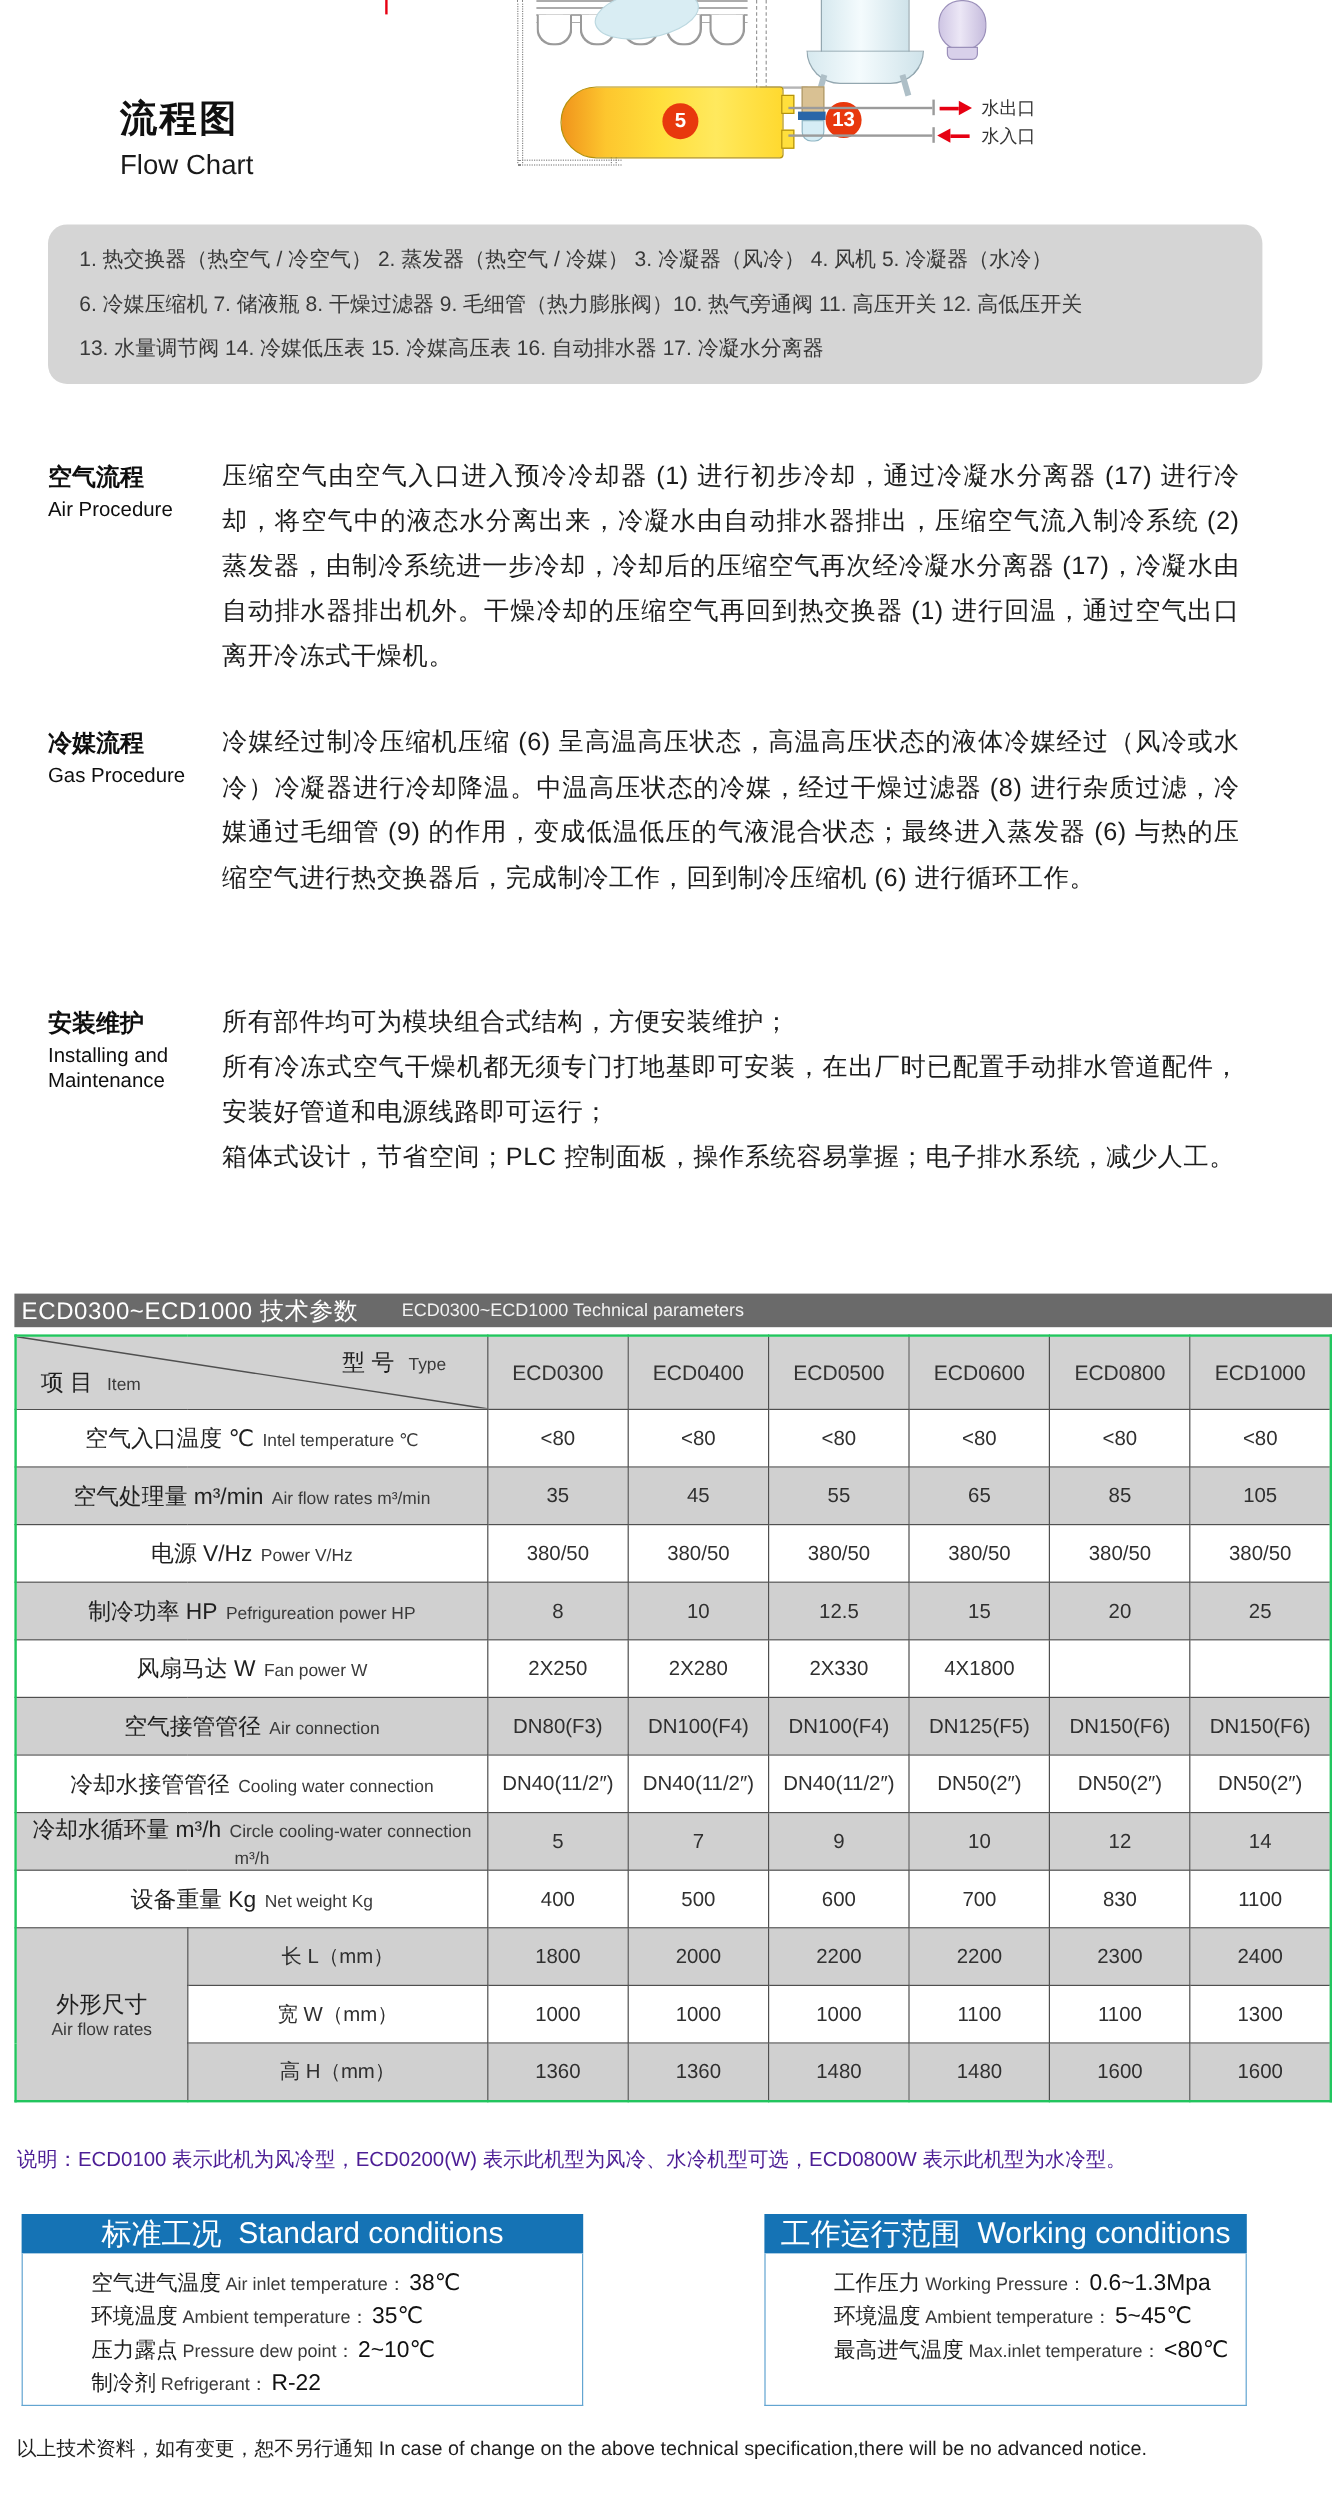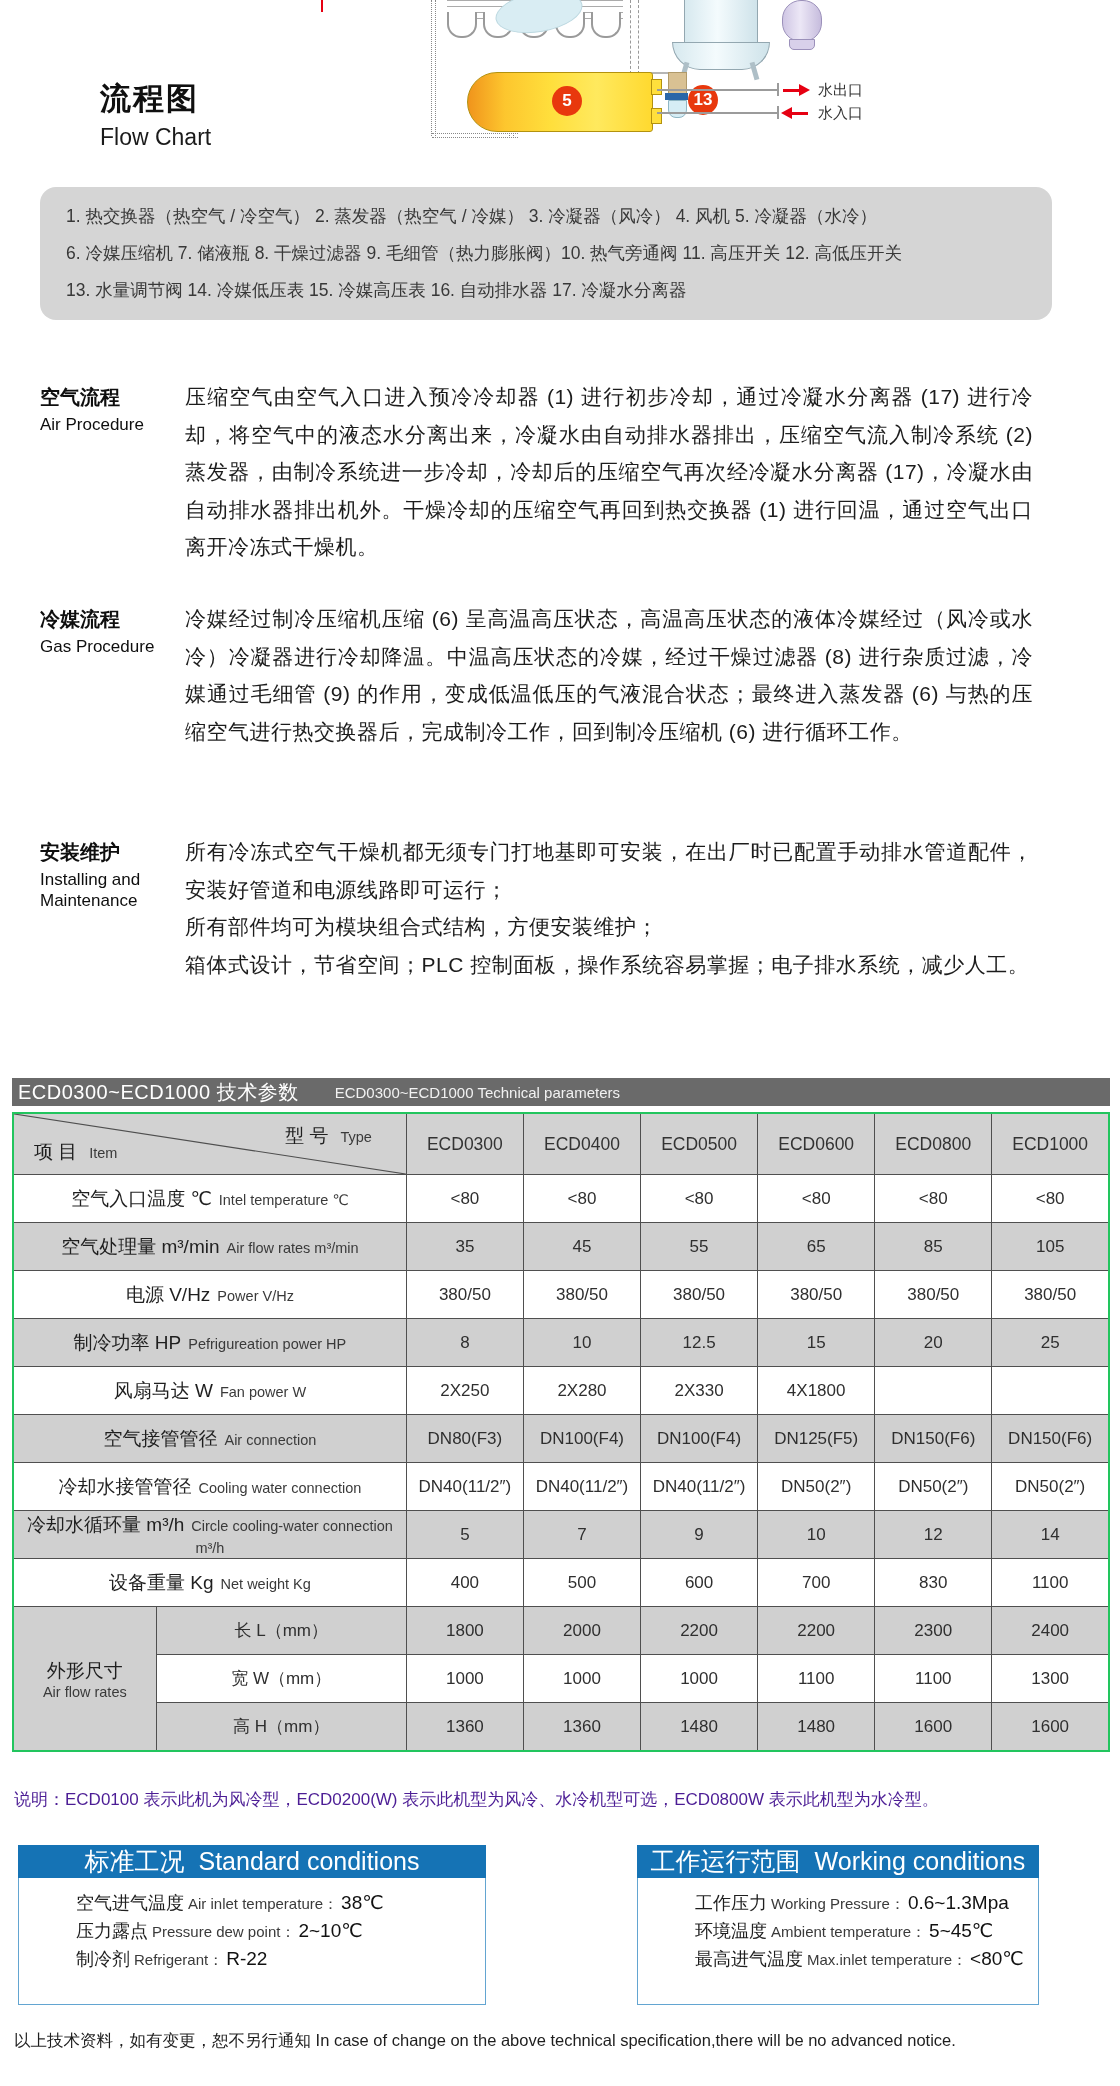--- a/index.html
+++ b/index.html
@@ -172,22 +172,22 @@
       <p>冷媒经过制冷压缩机压缩 (6) 呈高温高压状态，高温高压状态的液体冷媒经过（风冷或水冷）冷凝器进行冷却降温。中温高压状态的冷媒，经过干燥过滤器 (8) 进行杂质过滤，冷媒通过毛细管 (9) 的作用，变成低温低压的气液混合状态；最终进入蒸发器 (6) 与热的压缩空气进行热交换器后，完成制冷工作，回到制冷压缩机 (6) 进行循环工作。</p>
     </div>
   </div>
 
   <div class="section" id="sec-install">
     <div class="sec-head">
       <div class="sec-h-cn">安装维护</div>
       <div class="sec-h-en">Installing and Maintenance</div>
     </div>
     <div class="sec-body">
+      <p>所有部件均可为模块组合式结构，方便安装维护；</p>
       <p>所有冷冻式空气干燥机都无须专门打地基即可安装，在出厂时已配置手动排水管道配件，安装好管道和电源线路即可运行；</p>
-      <p>所有部件均可为模块组合式结构，方便安装维护；</p>
       <p>箱体式设计，节省空间；PLC 控制面板，操作系统容易掌握；电子排水系统，减少人工。</p>
     </div>
   </div>
 
   <div id="tbl-wrap">
     <div id="tbl-titlebar">
       <span class="cn">ECD0300~ECD1000 技术参数</span>
       <span class="en">ECD0300~ECD1000 Technical parameters</span>
     </div>
     <table class="ptable">
@@ -341,20 +341,21 @@
 
   <div id="note">说明：ECD0100 表示此机为风冷型，ECD0200(W) 表示此机型为风冷、水冷机型可选，ECD0800W 表示此机型为水冷型。</div>
 
   <div class="cond" id="cond-std">
     <div class="cond-head">
       <span>标准工况</span>
       <span>Standard conditions</span>
     </div>
     <div class="cond-body">
       <div class="cond-line"><span class="c-cn">空气进气温度</span><span class="c-en">Air inlet temperature：</span><span class="c-val">38℃</span></div>
+      <div class="cond-line"><span class="c-cn">环境温度</span><span class="c-en">Ambient temperature：</span><span class="c-val">35℃</span></div>
       <div class="cond-line"><span class="c-cn">压力露点</span><span class="c-en">Pressure dew point：</span><span class="c-val">2~10℃</span></div>
       <div class="cond-line"><span class="c-cn">制冷剂</span><span class="c-en">Refrigerant：</span><span class="c-val">R-22</span></div>
     </div>
   </div>
 
   <div class="cond" id="cond-work">
     <div class="cond-head">
       <span>工作运行范围</span>
       <span>Working conditions</span>
     </div>

